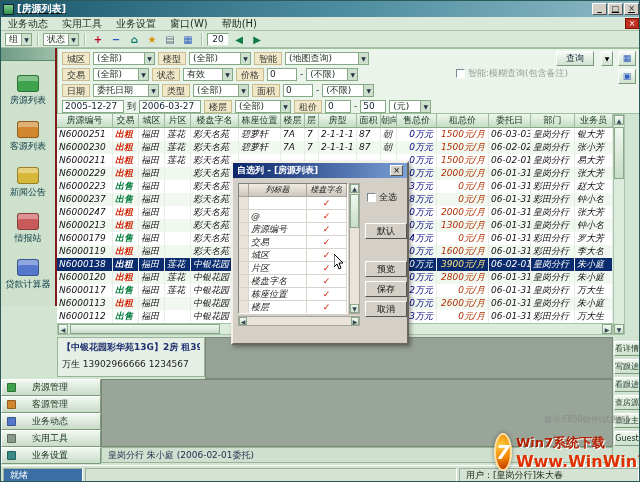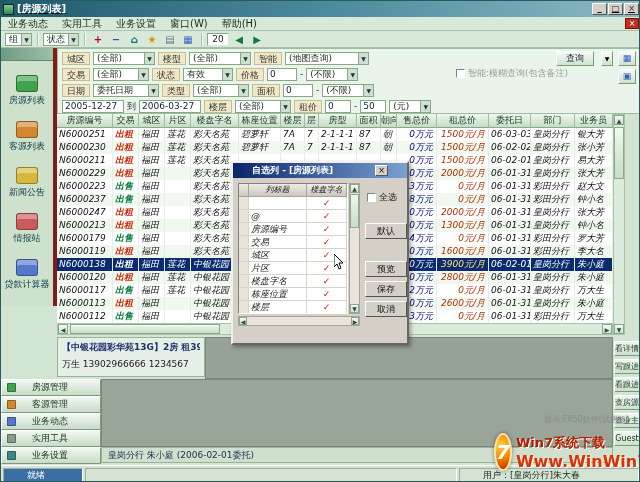--- a/index.html
+++ b/index.html
@@ -72,45 +72,45 @@
 
   
   #info-panel{position:absolute;left:56px;top:336px;width:148px;height:40px;background:#e6efe6;border:1px solid #9ab49a;padding:3px 4px;}
   #info-panel .l1{font-size:9px;color:#203070;font-weight:bold;white-space:nowrap;overflow:hidden;}
   #info-panel .l2{font-size:9px;color:#222;margin-top:4px;white-space:nowrap;}
   #mid-pane{position:absolute;left:204px;top:336px;width:408px;height:42px;background:#97a297;border:1px solid #7a887a;}
   #big-pane{position:absolute;left:100px;top:378px;width:512px;height:68px;background:#9aa59a;border:1px solid #7a887a;}
   #record-strip{position:absolute;left:100px;top:446px;width:512px;height:16px;background:#cfe0cf;border:1px solid #9ab49a;font-size:9px;line-height:14px;padding-left:6px;color:#203050;white-space:nowrap;}
 
   
-  #sidebar{position:absolute;left:0;top:47px;width:56px;height:258px;background:#cde1cd;border-right:4px solid #7f1d1d;}
+  #sidebar{position:absolute;left:0;top:47px;width:56px;height:258px;background:#cde1cd;border-right:2px solid #7f1d1d;}
   #sidebar .sb-head{height:13px;background:linear-gradient(90deg,#6f9a84,#9dbfa9);border-bottom:1px solid #5a8a6a;}
   .sb-item{margin-top:14px;text-align:center;}
   .sb-ic{width:22px;height:17px;margin:0 auto 2px;border-radius:3px;border:1px solid rgba(0,0,0,.3);box-shadow:inset 0 5px rgba(255,255,255,.35);}
   .sb-item .lbl{font-size:9px;color:#14404a;white-space:nowrap;}
 
   
   #navstack{position:absolute;left:0;top:378px;width:100px;}
   .navbar-item{height:17px;background:linear-gradient(#f2f8f2,#c9dbc9);border:1px solid;border-color:#fff #7a9a7a #7a9a7a #fff;display:flex;align-items:center;font-size:9px;color:#14301a;padding-left:5px;gap:16px;white-space:nowrap;}
   .nav-ic{width:9px;height:9px;border:1px solid rgba(0,0,0,.3);border-radius:1px;}
 
   
   #right-strip{position:absolute;left:613px;top:340px;width:26px;}
   .rbtn{width:26px;height:15px;font-size:8px;background:linear-gradient(#eef6ee,#cde0cd);border:1px solid;border-color:#fff #7a9a7a #7a9a7a #fff;margin-bottom:3px;text-align:center;line-height:13px;color:#14301a;overflow:hidden;white-space:nowrap;}
 
   
   #statusbar{position:absolute;left:0;top:464px;width:640px;height:18px;background:#d5e3d5;border-top:1px solid #fff;display:flex;align-items:center;gap:2px;padding:1px 2px;}
-  .scell{border:1px solid;border-color:#9ab09a #fff #fff #9ab09a;height:14px;line-height:12px;font-size:9px;padding:0 23px;color:#1a2a1a;white-space:nowrap;}
+  .scell{border:1px solid;border-color:#9ab09a #fff #fff #9ab09a;height:14px;line-height:12px;font-size:9px;padding:0 6px;color:#1a2a1a;white-space:nowrap;}
   #scell-ready{width:80px;background:#3a6ea5;color:#fff;}
   #scell-mid{flex:1;}
   #scell-user{width:180px;}
 
   
   #dlg{position:absolute;left:230px;top:160px;width:178px;height:184px;background:#d4d0c8;border:2px solid;border-color:#f4f0e8 #6a665e #6a665e #f4f0e8;box-shadow:2px 2px 4px rgba(0,0,0,.35);z-index:40;}
-  #dlg-title{height:15px;background:linear-gradient(90deg,#0a246a,#7aa0d4);display:flex;align-items:center;padding:0 19px;}
+  #dlg-title{height:15px;background:linear-gradient(90deg,#0a246a,#7aa0d4);display:flex;align-items:center;padding:0 4px;}
   #dlg-title .t{color:#fff;font-size:9px;font-weight:bold;flex:1;white-space:nowrap;overflow:hidden;}
   #dlg-close{width:13px;height:11px;background:#d4d0c8;border:1px solid;border-color:#fff #555 #555 #fff;font-size:8px;line-height:9px;text-align:center;}
   #dlg-grid{position:absolute;left:5px;top:20px;width:110px;height:131px;background:#fff;border:1px solid;border-color:#808080 #fff #fff #808080;overflow:hidden;font-style:italic;}
   .dg-head{display:flex;height:13px;}
   .dg-h{background:linear-gradient(#f0ece4,#ccc8c0);border-right:1px solid #a8a49c;border-bottom:1px solid #a8a49c;font-size:8px;line-height:12px;text-align:center;color:#222;overflow:hidden;white-space:nowrap;}
   .dg-row{display:flex;height:13px;}
   .dg-c{border-right:1px solid #d8d4cc;border-bottom:1px solid #d8d4cc;font-size:9px;line-height:12px;overflow:hidden;white-space:nowrap;padding-left:2px;color:#222;}
   .dg-m{width:10px;background:#e8e4dc;}
   .dg-l{width:58px;}
   .dg-k{width:40px;text-align:center;color:#d02000;font-weight:bold;padding-left:0;}

